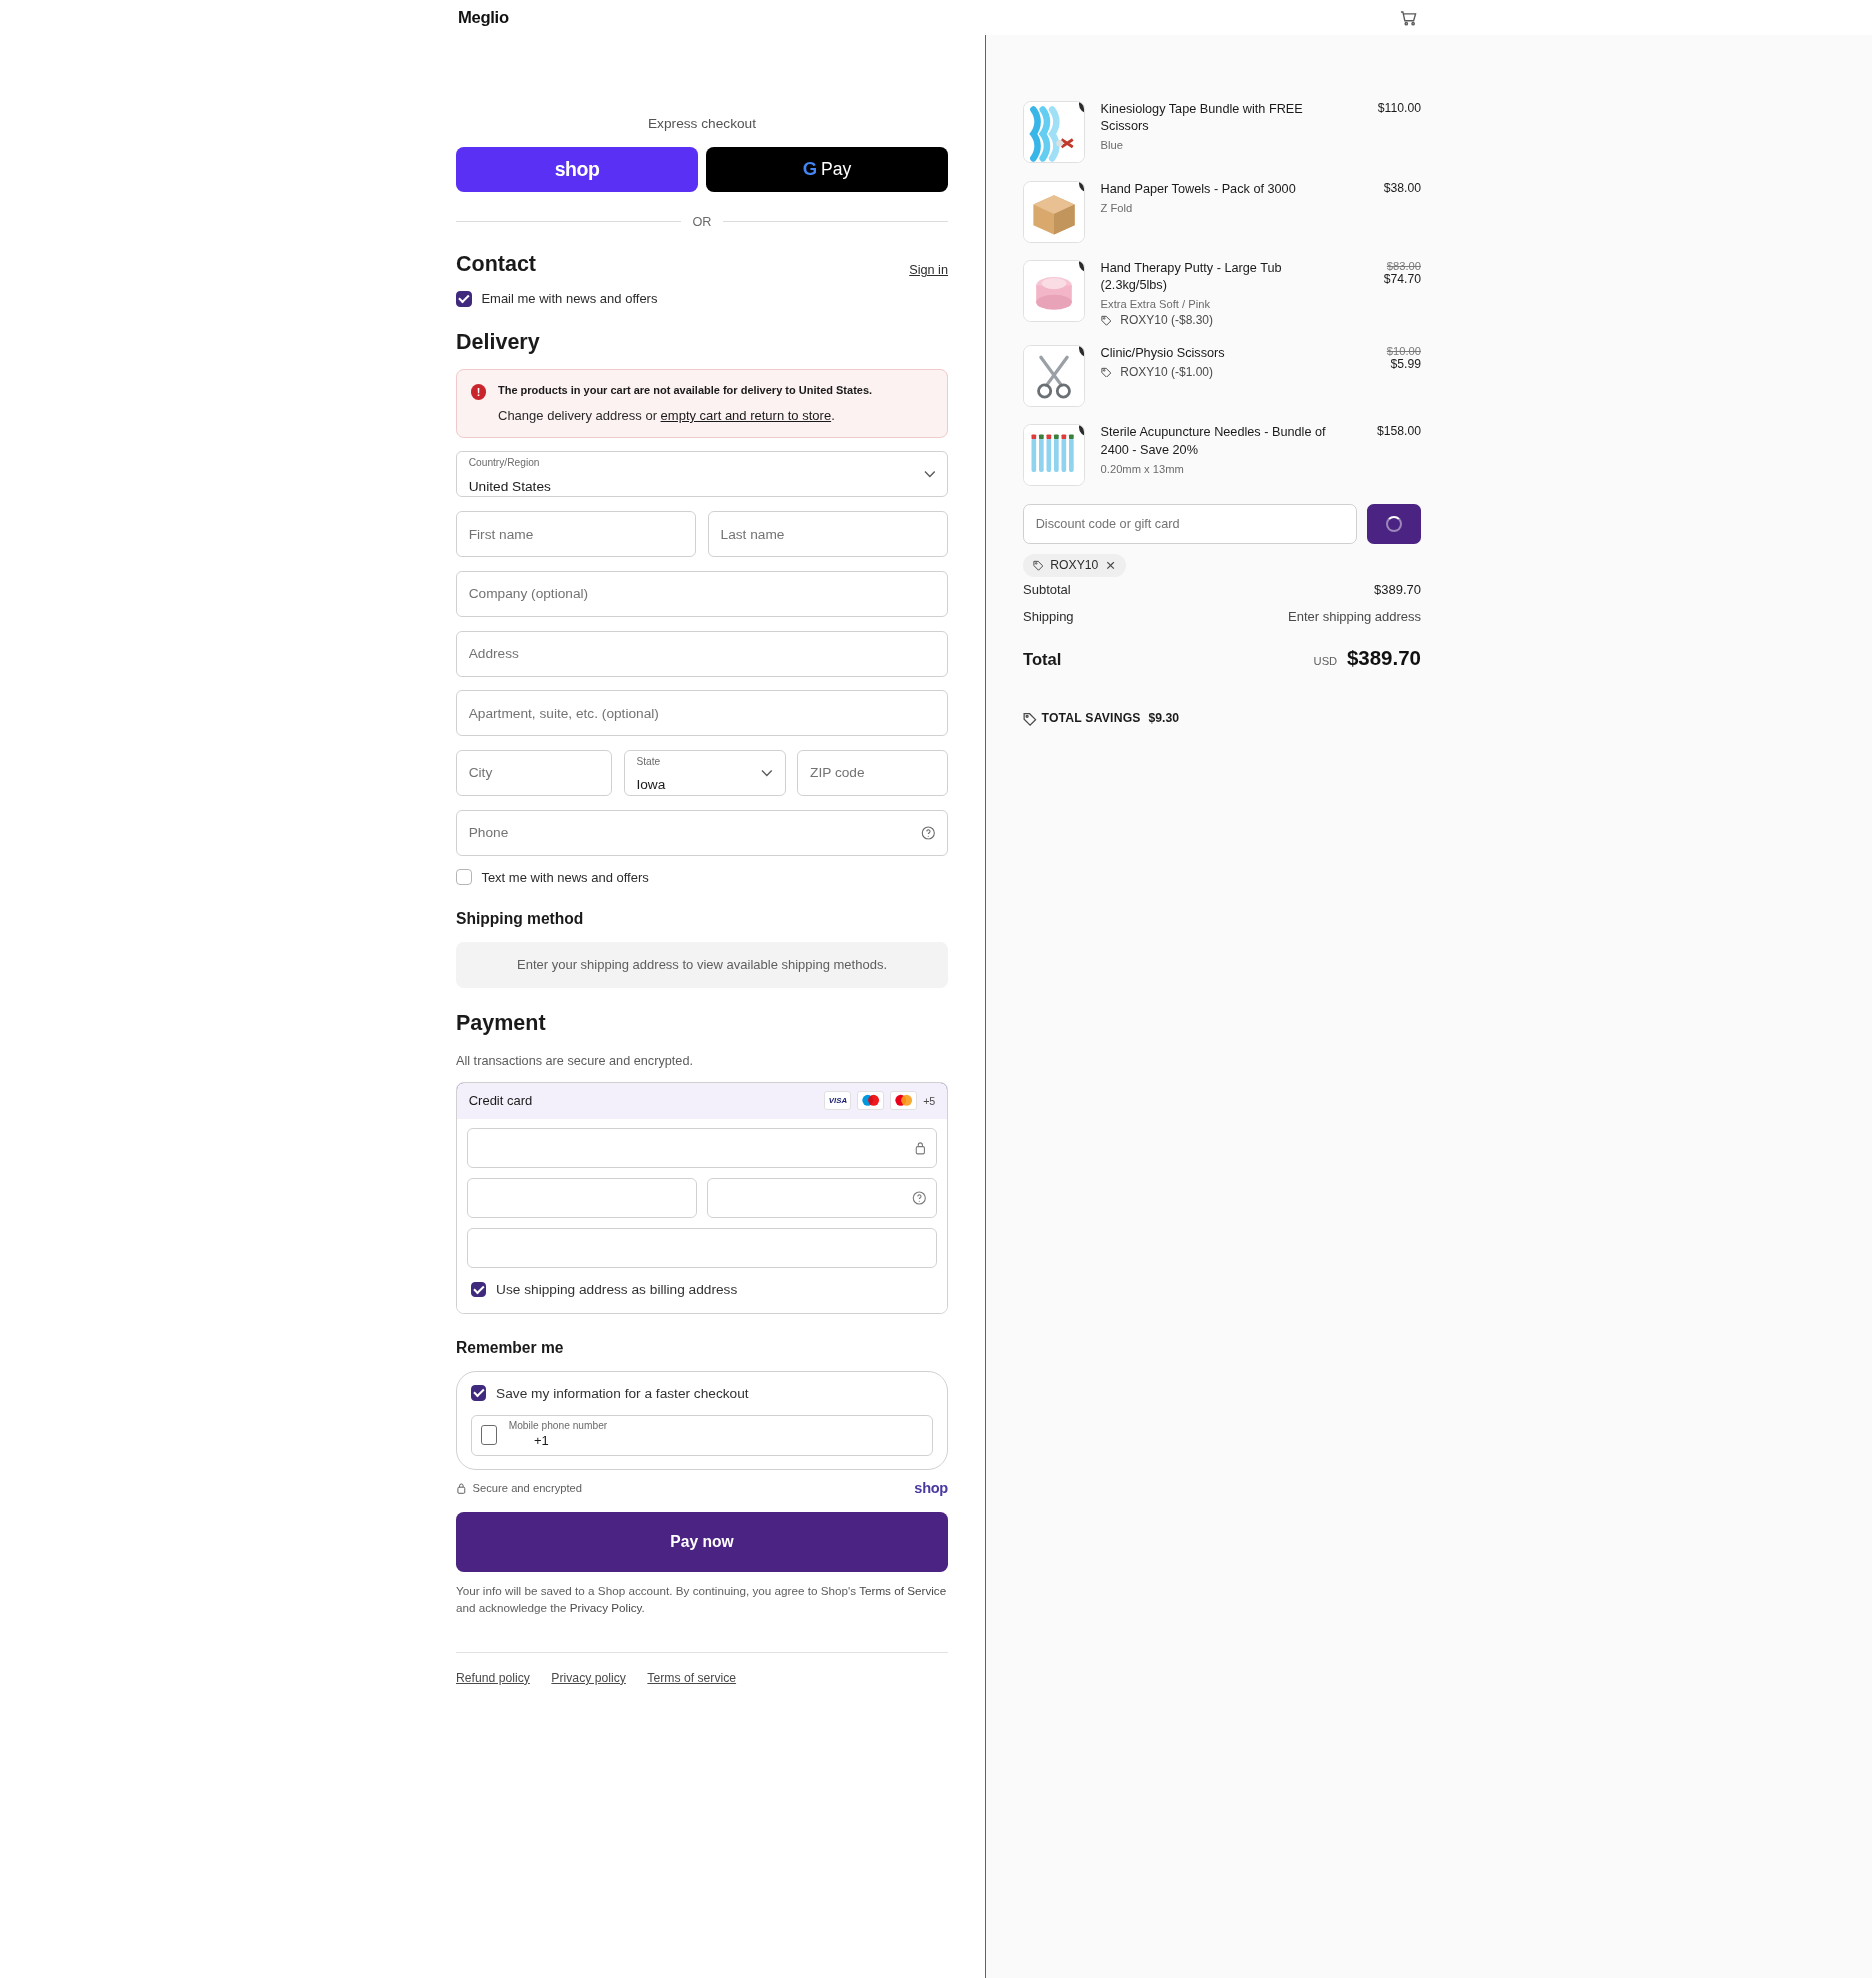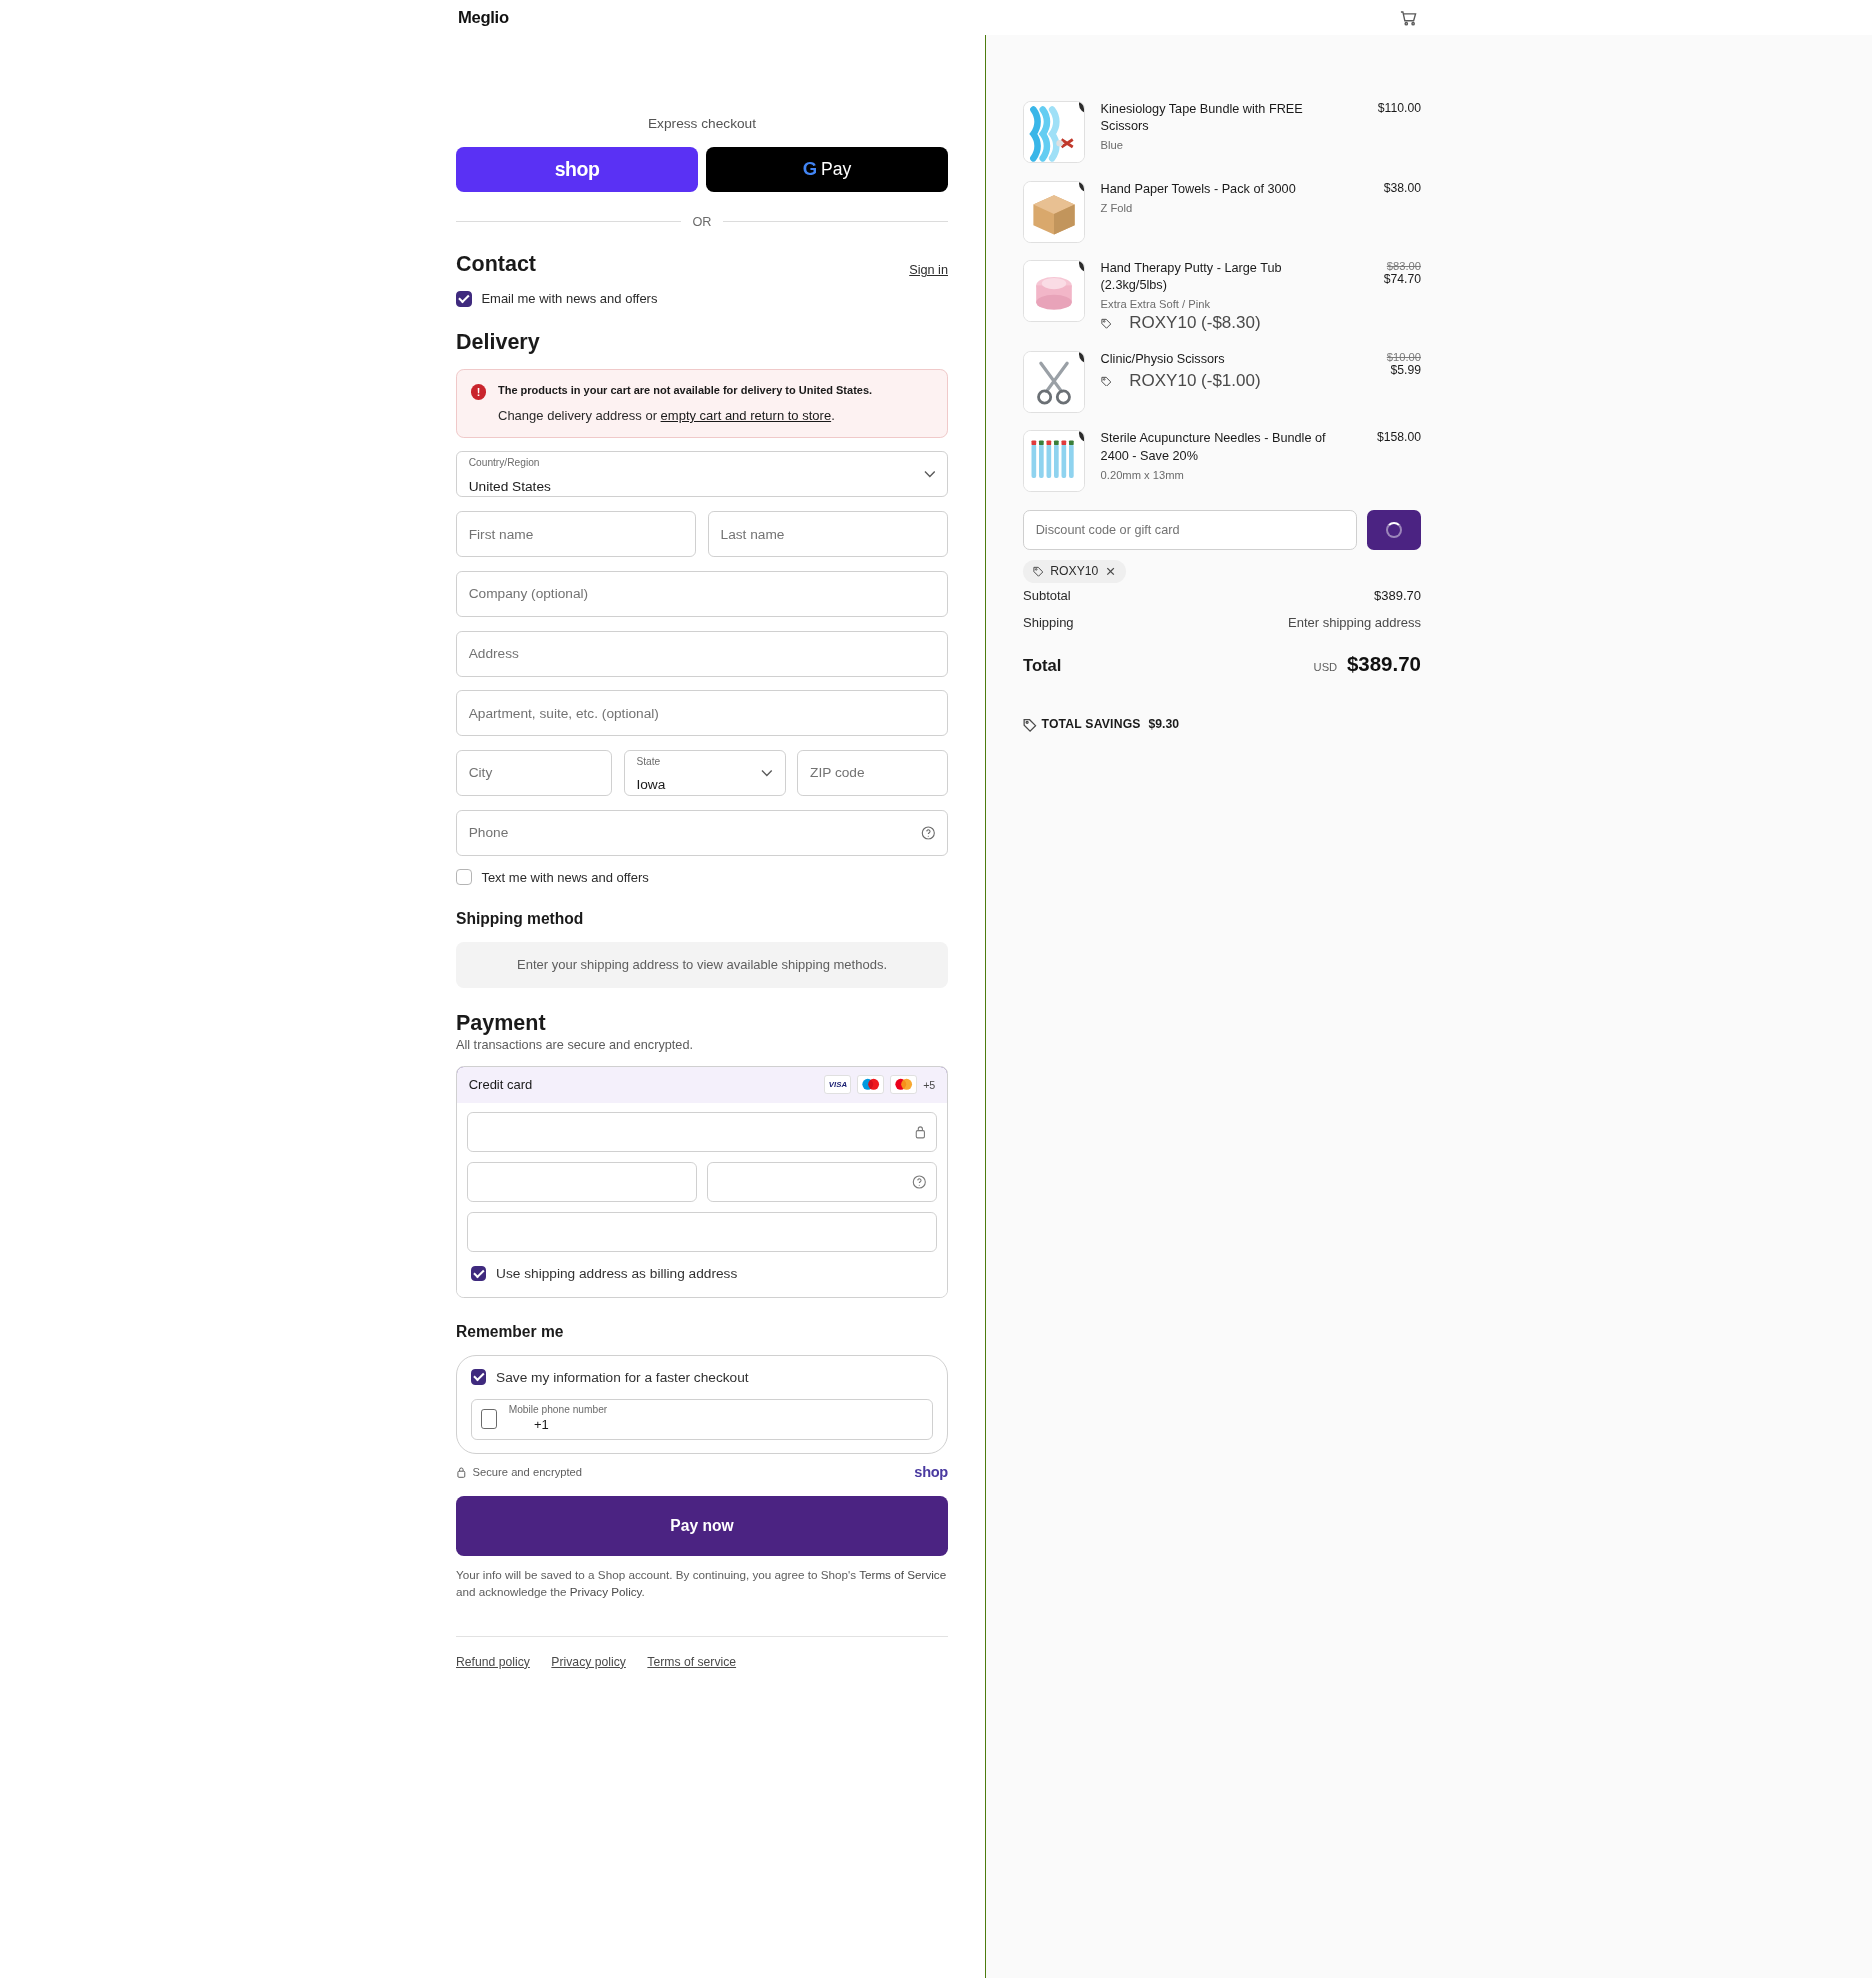--- a/index.html
+++ b/index.html
@@ -115,21 +115,21 @@
   .row3 .c1 { flex:0 0 156px; }
   .row3 .c2 { flex:0 0 162px; }
   .row3 .c3 { flex:1; }
 
   .sub-title { font-size:15.6px; font-weight:700; color:#1a1a1a; margin-top:25px; }
   .muted-box {
     margin-top:13.7px; background:#f3f3f3; border-radius:7.8px; height:46px;
     display:flex; align-items:center; justify-content:center;
     color:#5e5e5e; font-size:13px;
   }
-  .sub-note { font-size:12.7px; color:#5c5c5c; margin-top:2px; }
+  .sub-note { font-size:12.7px; color:#5c5c5c; margin-top:18px; }
 
   .pay-box { margin-top:13.7px; border:1px solid #d0d0d0; border-radius:7.8px; overflow:hidden; }
   .pay-head {
     height:38px; background:#f4f0fb; border:1px solid #4b2e86; border-radius:7.8px 7.8px 0 0;
     display:flex; align-items:center; justify-content:space-between; padding:0 11.7px;
     margin:-1px;
   }
   .pay-head .label { font-size:13px; color:#1a1a1a; }
   .cards { display:flex; align-items:center; gap:5.9px; }
   .card-chip {
@@ -190,21 +190,21 @@
     flex:none; position:relative; overflow:hidden;
   }
   .qty {
     position:absolute; top:-6.8px; left:55px; width:17.6px; height:17.6px; border-radius:50%;
     background:#2b2b2b; color:#fff; font-size:10.2px; font-weight:700;
     display:flex; align-items:center; justify-content:center; z-index:3;
   }
   .li-mid { flex:1; padding:0 11.7px 0 15.6px; }
   .li-title { font-size:12.7px; color:#1a1a1a; line-height:1.35; }
   .li-variant { font-size:11.2px; color:#6b6b6b; margin-top:3.9px; }
-  .li-disc { font-size:17px; color:#4a4a4a; margin-top:2.9px; display:flex; align-items:center; gap:18px; }
+  .li-disc { font-size:12px; color:#4a4a4a; margin-top:2.9px; display:flex; align-items:center; gap:9px; }
   .li-right { text-align:right; min-width:72px; }
   .li-price { font-size:12.2px; color:#1a1a1a; }
   .li-strike { font-size:11.2px; color:#7a7a7a; text-decoration:line-through; }
 
   .tag-ico { width:10.7px; height:10.7px; color:#4a4a4a; flex:none; }
 
   .disc-row { display:flex; gap:9.8px; margin-top:7.8px; }
   .disc-input {
     flex:1; height:40px; border:1px solid #cfcfcf; border-radius:6.8px; background:#fff;
     display:flex; align-items:center; padding:0 11.7px; color:#737373; font-size:12.7px;

